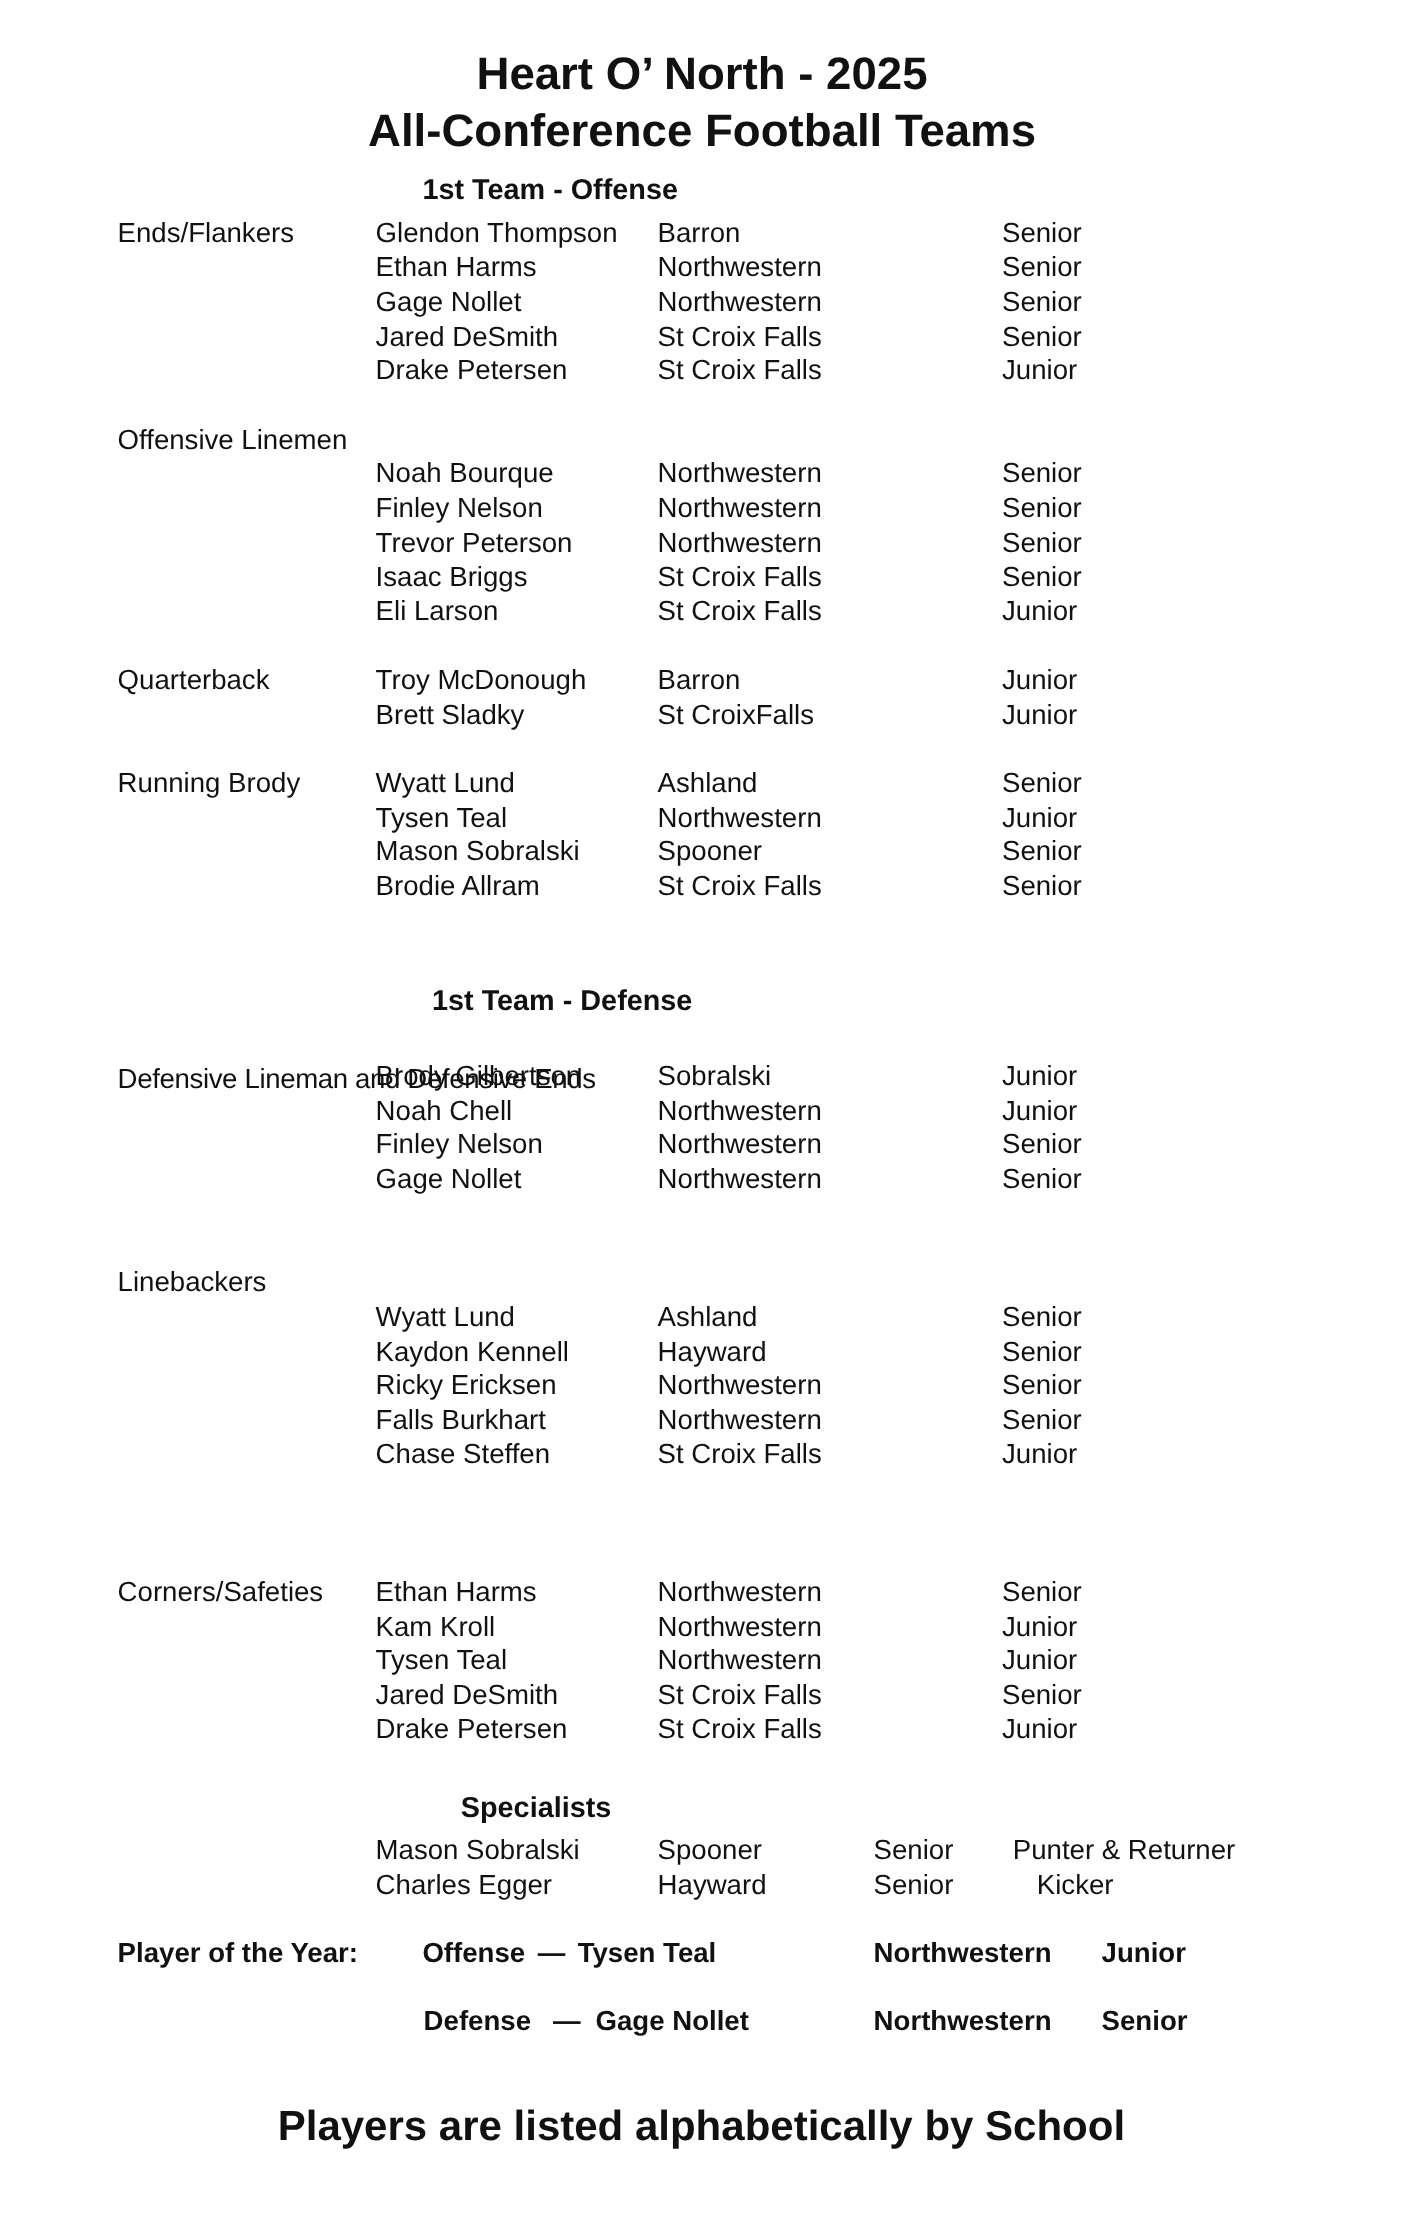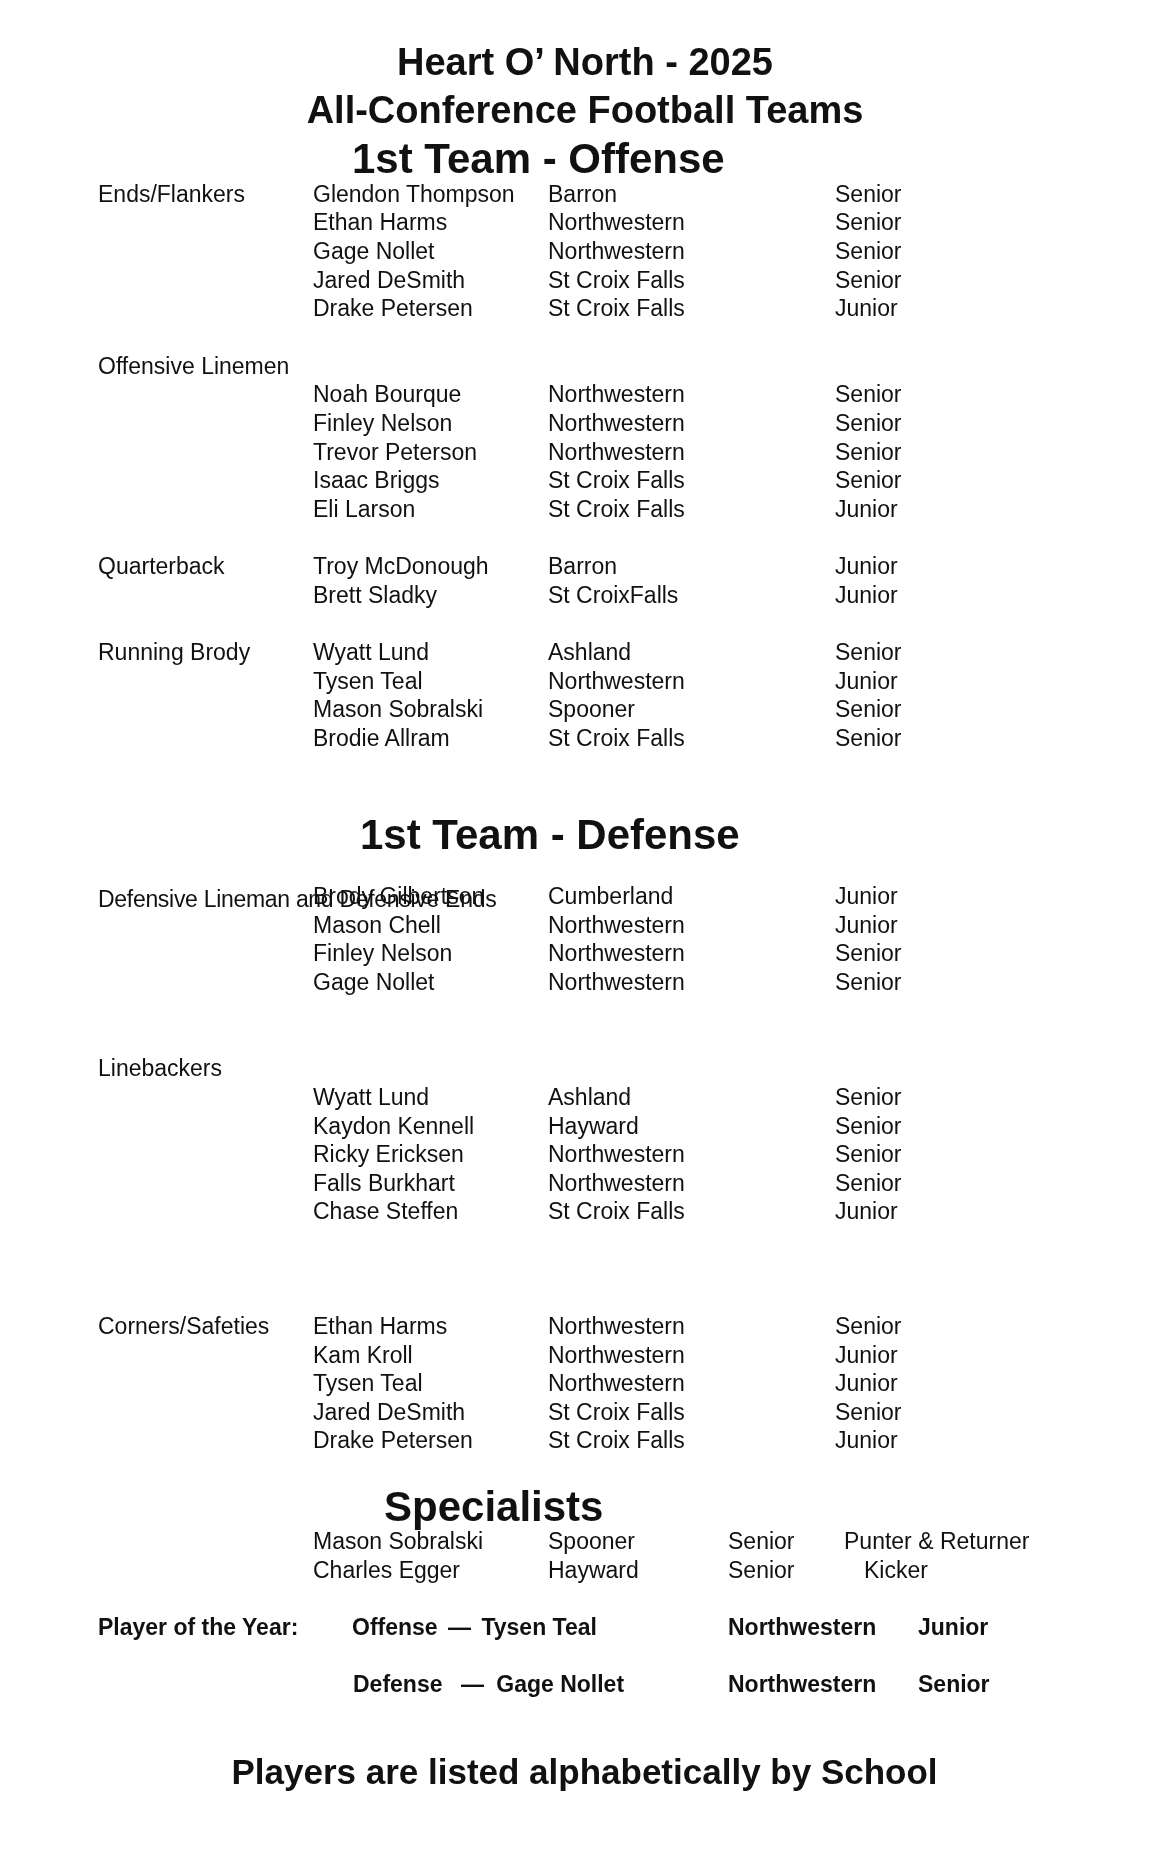--- a/index.html
+++ b/index.html
@@ -1,20 +1,20 @@
 <!DOCTYPE html>
 <html><head>
 <meta charset="utf-8">
 <style>
   html, body { margin: 0; padding: 0; background: #ffffff; }
   body { width: 1169px; height: 1854px; position: relative; overflow: hidden;
          font-family: "Liberation Sans", sans-serif; color: #111111; }
   .abs { position: absolute; white-space: nowrap; }
   .title { font-weight: bold; font-size: 38px; left: 0; width: 1220px; text-align: center; line-height: 44px; }
-  .section { font-weight: bold; font-size: 42px; line-height: 40px; }
+  .section { font-weight: bold; font-size: 24px; line-height: 40px; }
   .row { font-size: 23px; line-height: 28px; }
   .bold { font-weight: bold; }
   .footer { font-weight: bold; font-size: 35px; line-height: 40px; left: 0; width: 1169px; text-align: center; }
   .c-label { left: 98px; }
   .c-name { left: 313px; }
   .c-school { left: 548px; }
   .c-year { left: 835px; }
 </style>
 </head>
 <body>
@@ -100,24 +100,24 @@
   <div class="abs row c-school" style="top:724px;">St Croix Falls</div>
   <div class="abs row c-year" style="top:724px;">Senior</div>
 </div>
 
 <div class="abs section" style="top:815px; left:360px;">1st Team - Defense</div>
 
 <div>
   <div class="abs row c-label" style="top:853px; letter-spacing:-0.3px;margin-top:32px;">Defensive Lineman and Defensive Ends</div>
 
   <div class="abs row c-name" style="top:882px;">Brody Gilbertson</div>
-  <div class="abs row c-school" style="top:882px;">Cumberland</div>
+  <div class="abs row c-school" style="top:882px;">Sobralski</div>
   <div class="abs row c-year" style="top:882px;">Junior</div>
 
-  <div class="abs row c-name" style="top:911px;">Mason Chell</div>
+  <div class="abs row c-name" style="top:911px;">Noah Chell</div>
   <div class="abs row c-school" style="top:911px;">Northwestern</div>
   <div class="abs row c-year" style="top:911px;">Junior</div>
 
   <div class="abs row c-name" style="top:939px;">Finley Nelson</div>
   <div class="abs row c-school" style="top:939px;">Northwestern</div>
   <div class="abs row c-year" style="top:939px;">Senior</div>
 
   <div class="abs row c-name" style="top:968px;">Gage Nollet</div>
   <div class="abs row c-school" style="top:968px;">Northwestern</div>
   <div class="abs row c-year" style="top:968px;">Senior</div>

